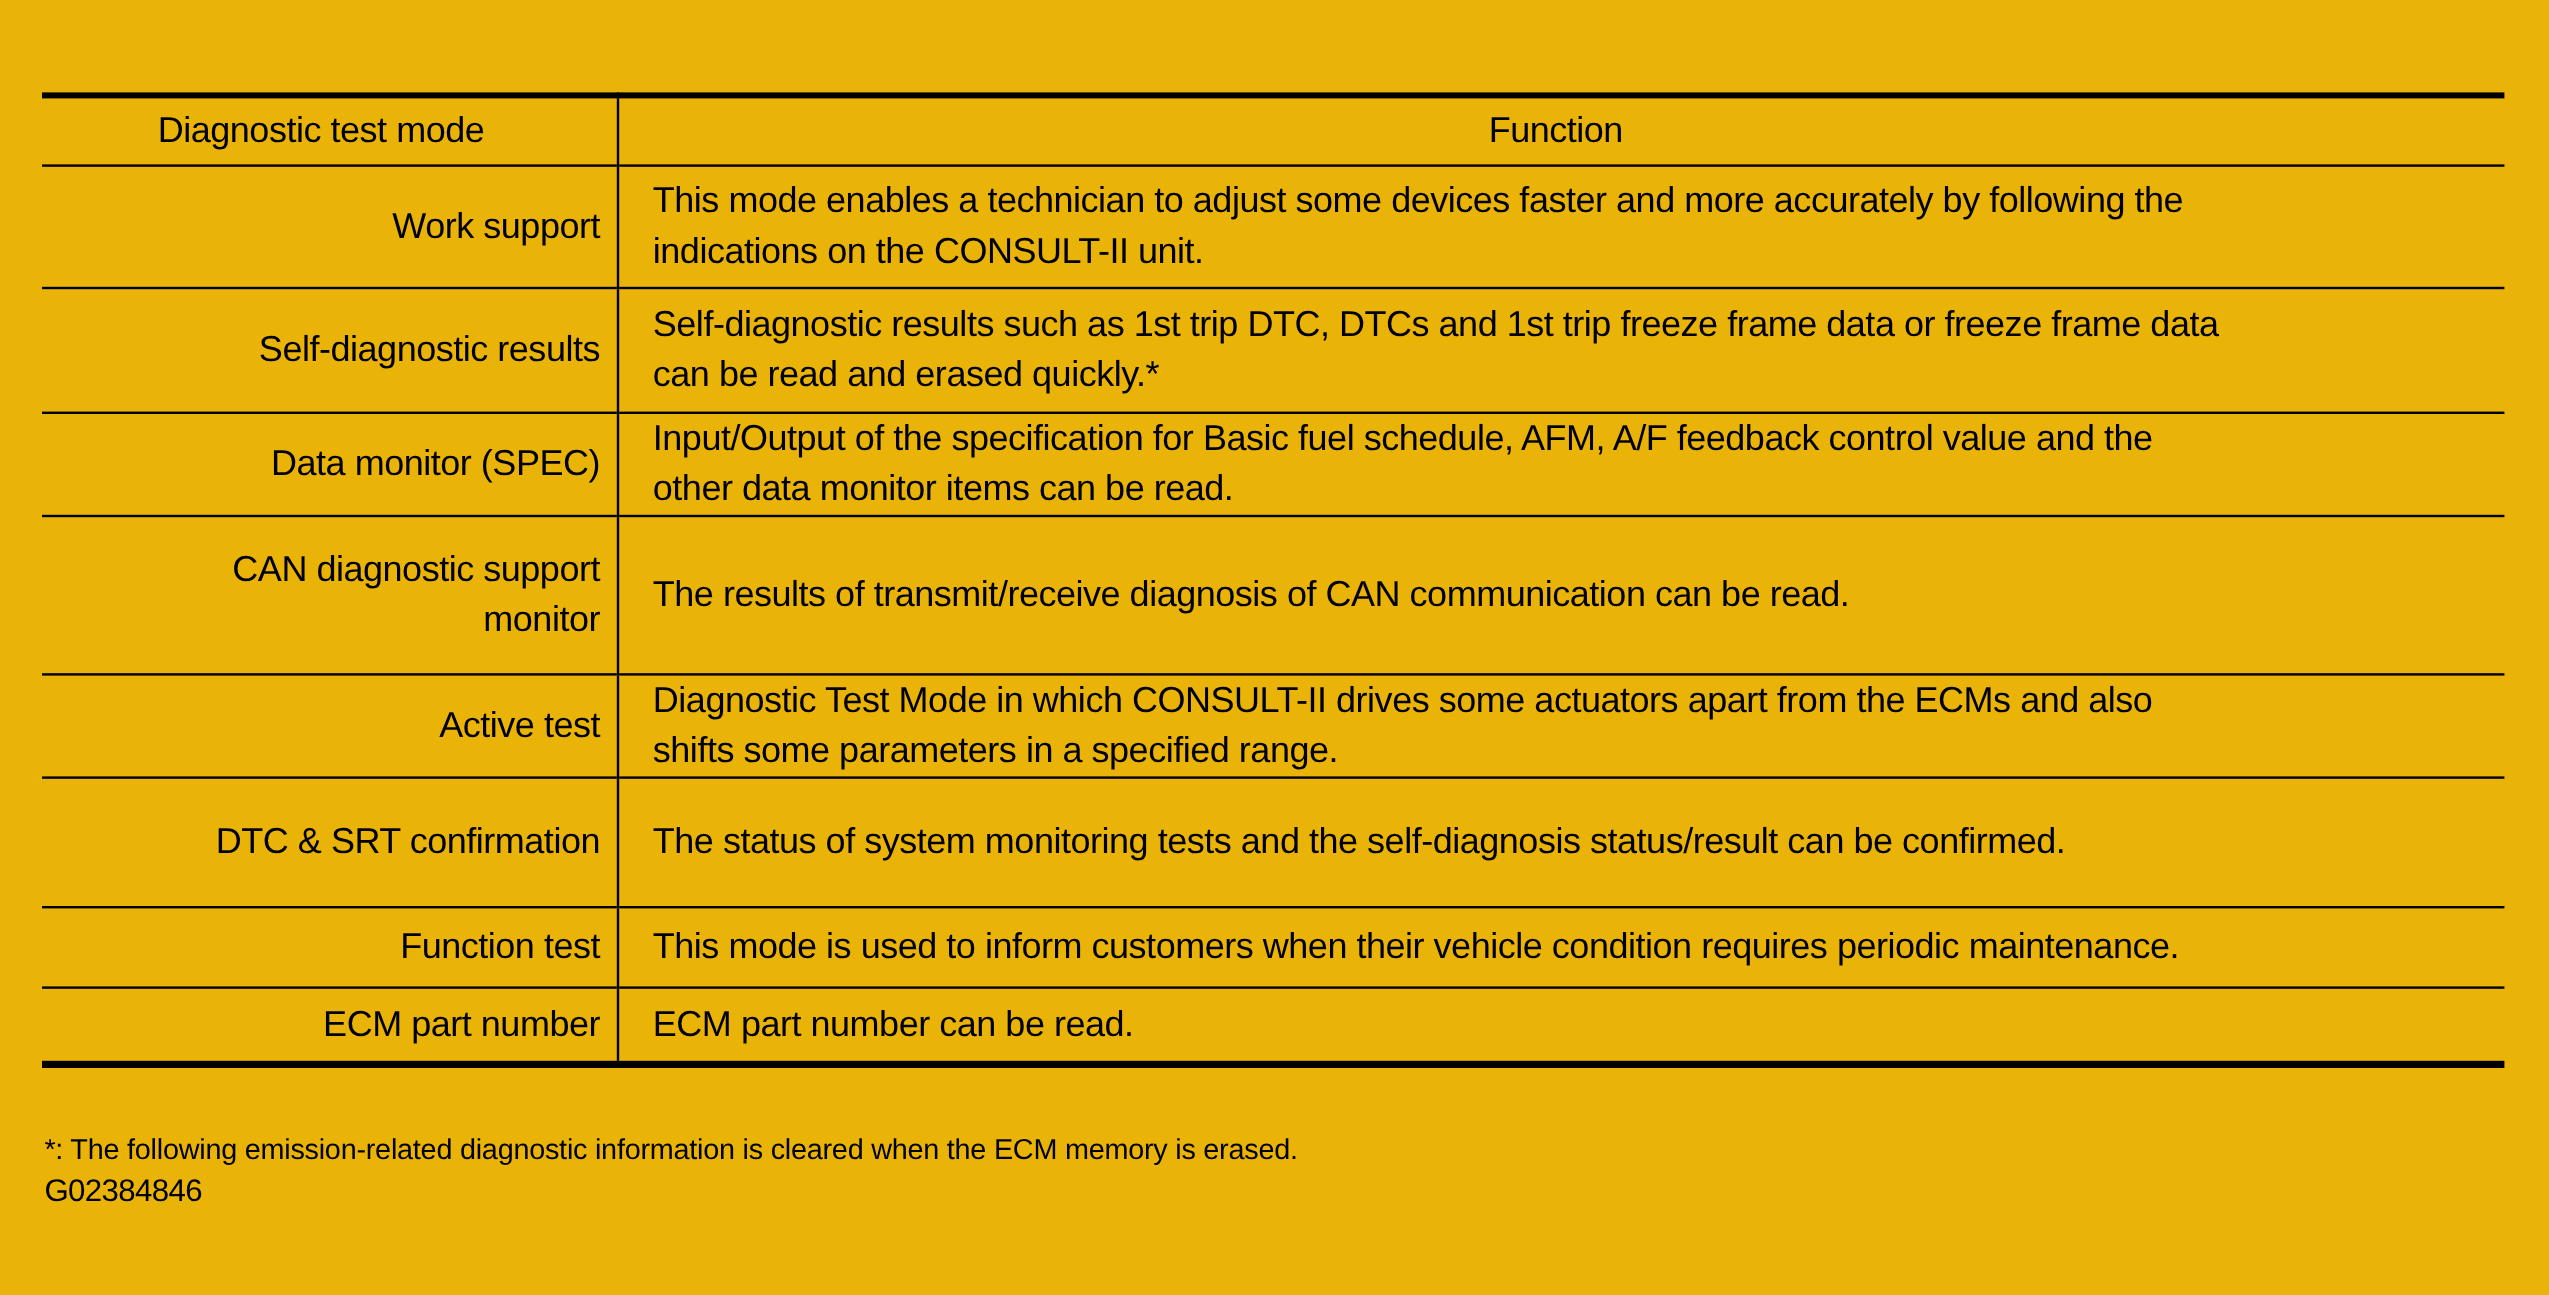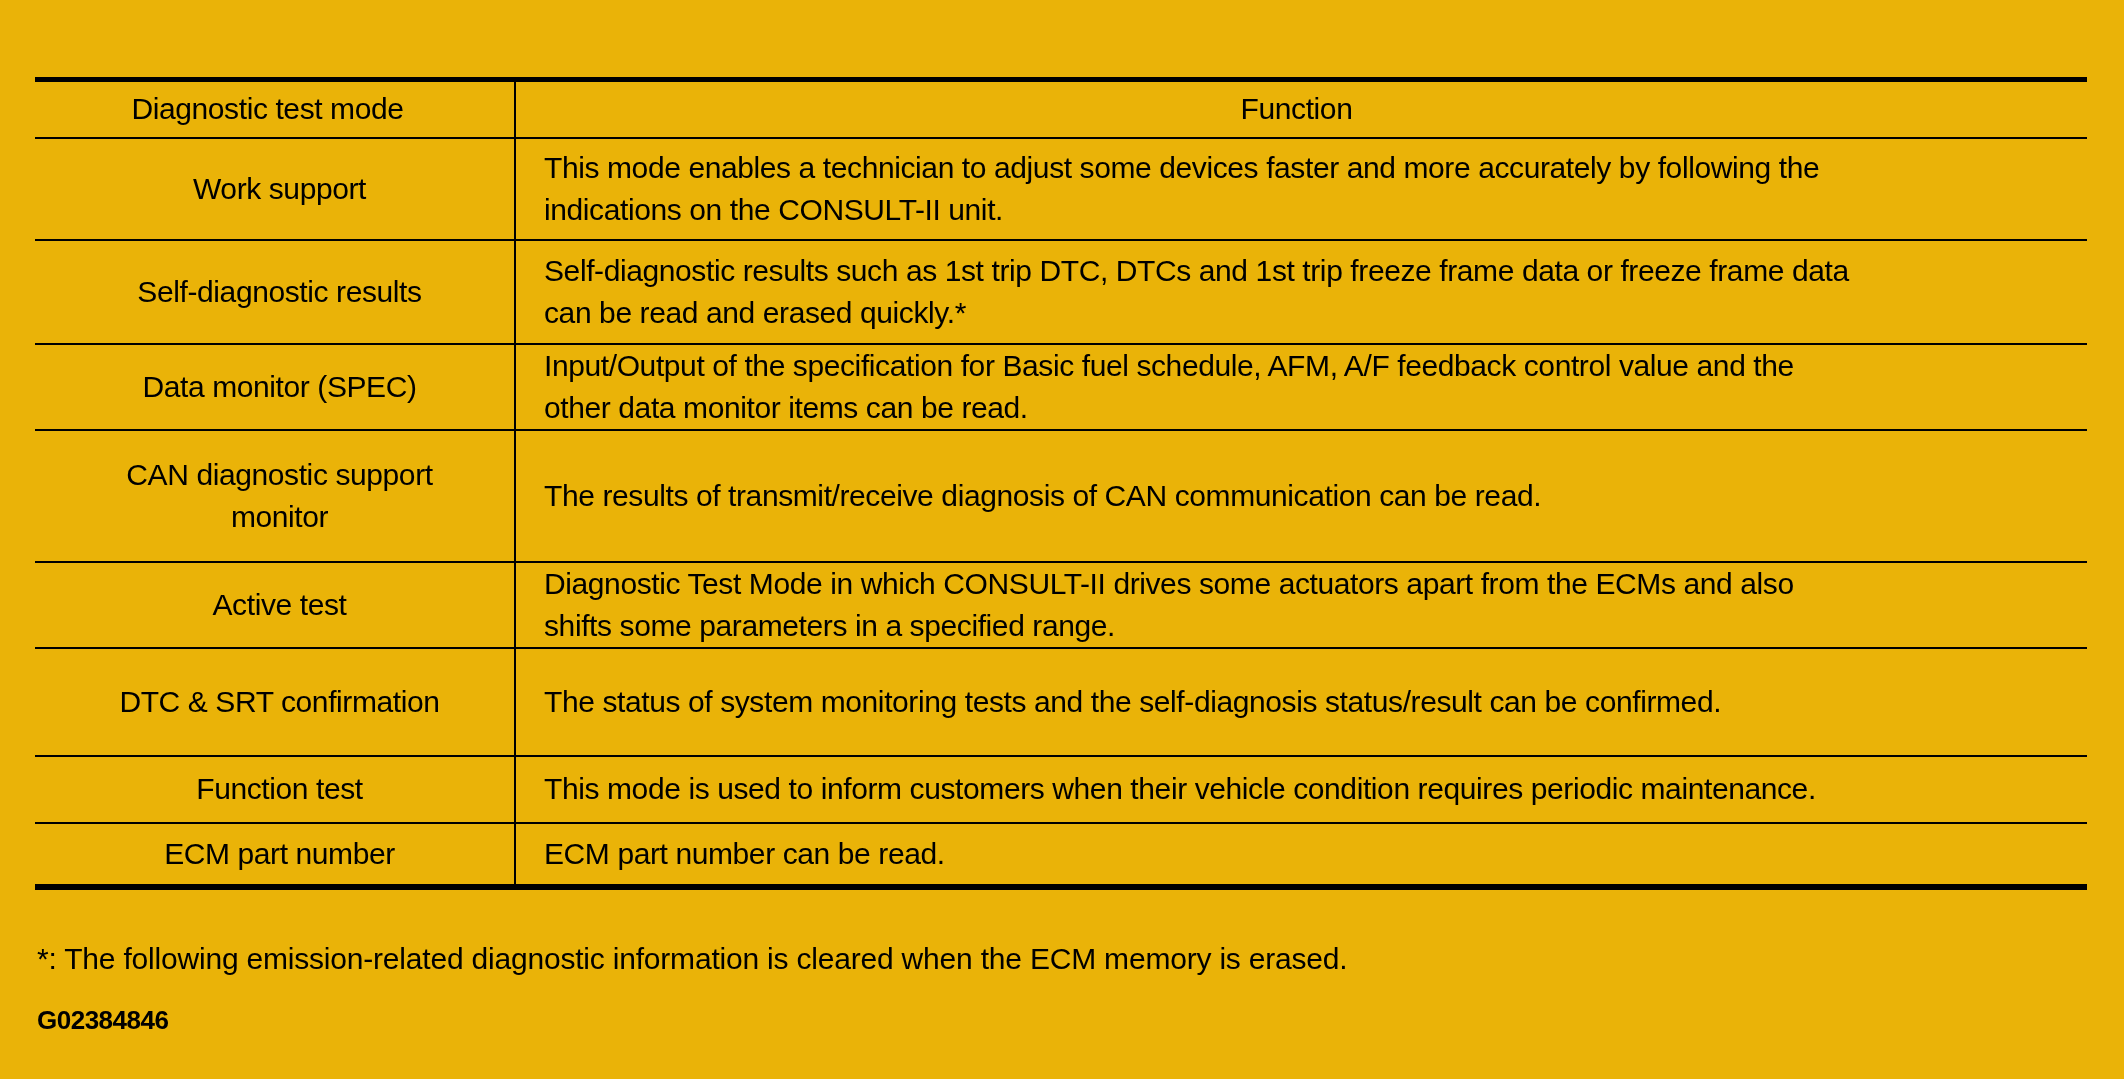--- a/index.html
+++ b/index.html
@@ -39,21 +39,21 @@
     line-height: 42px;
     font-weight: normal;
     padding: 0;
   }
   table.diag .cell-func {
     border-left: 2px solid #000;
     padding-left: 28px;
     padding-right: 10px;
   }
   table.diag .cell-mode {
-    text-align: center;
+    text-align: right;
     padding-left: 24px;
     padding-right: 14px;
   }
   table.diag thead th.cell-mode,
   table.diag thead th.cell-func {
     text-align: center;
     padding-left: 0;
   }
   table.diag thead tr { height: 58px; }
   table.diag tbody td { border-top: 2px solid #000; }
@@ -63,30 +63,30 @@
   table.diag tbody tr:nth-child(4) { height: 132px; }
   table.diag tbody tr:nth-child(5) { height: 78px; }
   table.diag tbody tr:nth-child(6) { height: 108px; }
   table.diag tbody tr:nth-child(7) { height: 67px;  }
   table.diag tbody tr:nth-child(8) { height: 64px;  }
   table.diag tbody tr:nth-child(9) { height: 57px;  }
   .footnote {
     position: absolute;
     left: 37px;
     top: 941px;
-    font-size: 30px;
+    font-size: 24px;
     letter-spacing: -0.2px;
     line-height: 36px;
   }
   .figure-id {
     position: absolute;
     left: 37px;
-    top: 1005px;
+    top: 977px;
     font-size: 26px;
-    font-weight: bold;
+    font-weight: normal;
     letter-spacing: -0.5px;
   }
 </style>
 </head>
 <body>
 
 <div class="sheet">
 
   <table class="diag">
     <colgroup>

